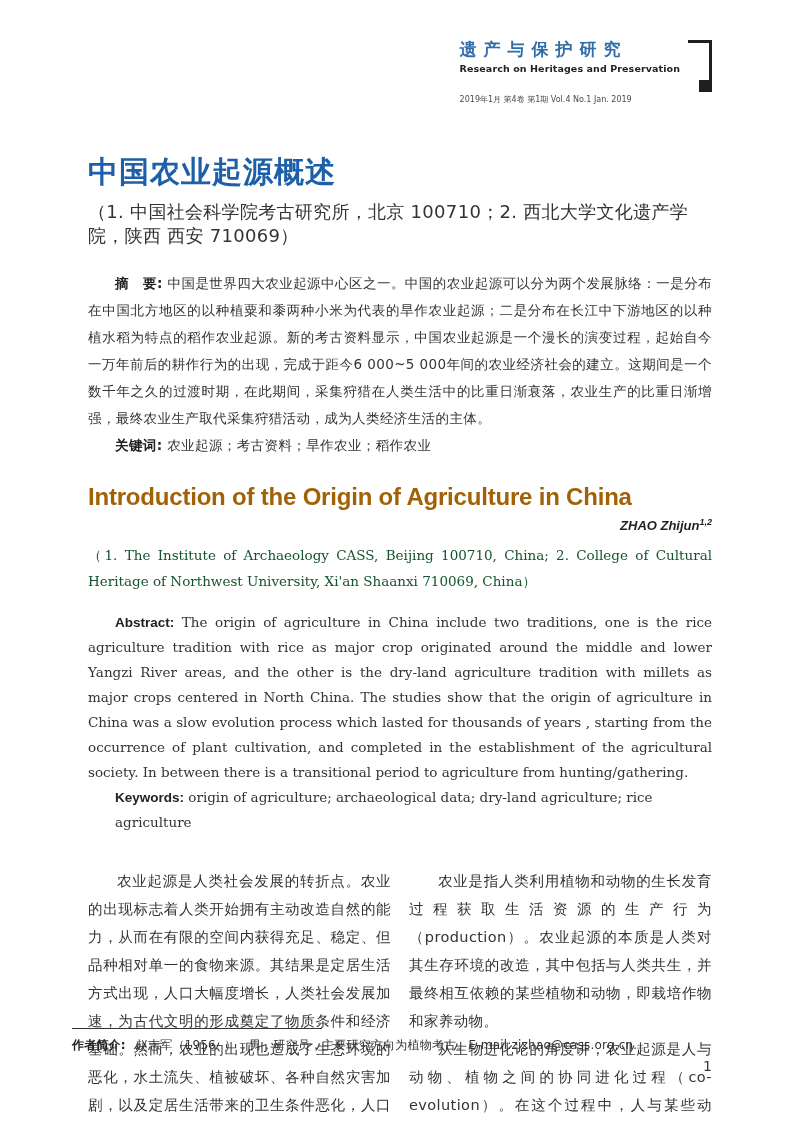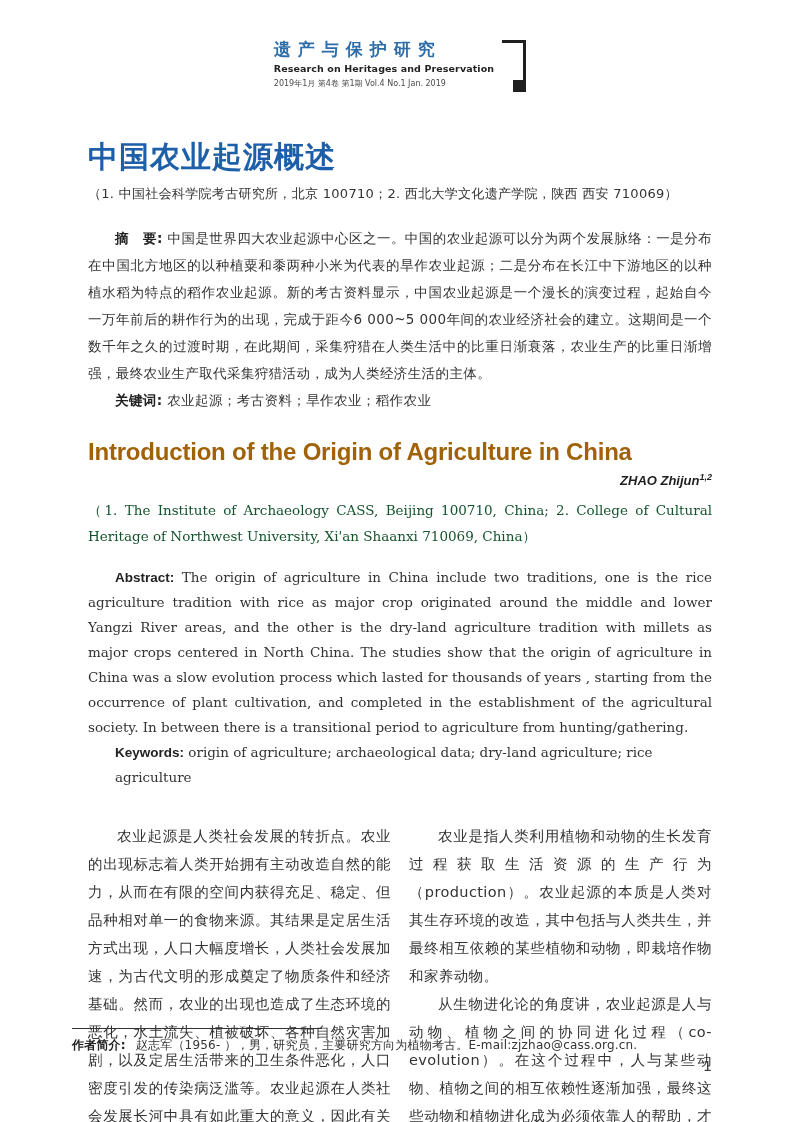--- a/index.html
+++ b/index.html
@@ -13,21 +13,21 @@
   }
   .page {
     width: 793px; height: 1122px;
     padding: 38px 81px 0 88px;
     position: relative;
   }
 
   
   .journal-header {
     display: flex;
-    justify-content: center;
+    justify-content: flex-end;
     align-items: flex-start;
   }
   .journal-text { text-align: left; }
   .journal-title-cn {
     color: #2e6da8;
     font-size: 17px;
     font-weight: bold;
     letter-spacing: 7px;
     line-height: 22px;
     white-space: nowrap;
@@ -36,21 +36,21 @@
     font-size: 9.5px;
     font-weight: bold;
     color: #222;
     letter-spacing: 0.1px;
     margin-top: 3px;
     white-space: nowrap;
   }
   .journal-issue {
     font-size: 8px;
     color: #4a4a4a;
-    margin-top: 4px;
+    margin-top: 20px;
     white-space: nowrap;
   }
   .journal-bracket {
     position: relative;
     width: 24px; height: 50px;
     margin-left: 8px;
     margin-top: 2px;
     border-top: 3px solid #1f1f1f;
     border-right: 3px solid #1f1f1f;
   }
@@ -72,21 +72,21 @@
   }
   .author-cn {
     margin-top: 27px;
     font-size: 14px;
     font-weight: bold;
     color: #222;
   }
   .author-cn sup { font-size: 9px; font-weight: bold; }
   .affiliation-cn {
     margin-top: 9px;
-    font-size: 13px;
+    font-size: 18px;
     color: #333;
     letter-spacing: 0.3px;
   }
 
   
   .abstract-cn {
     margin-top: 22px;
     font-size: 13.5px;
     line-height: 27px;
     text-align: justify;

